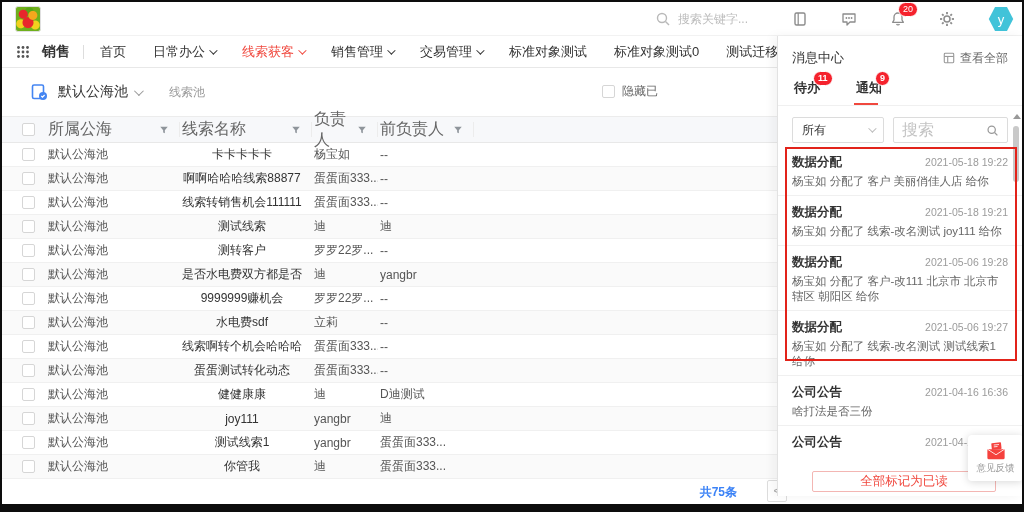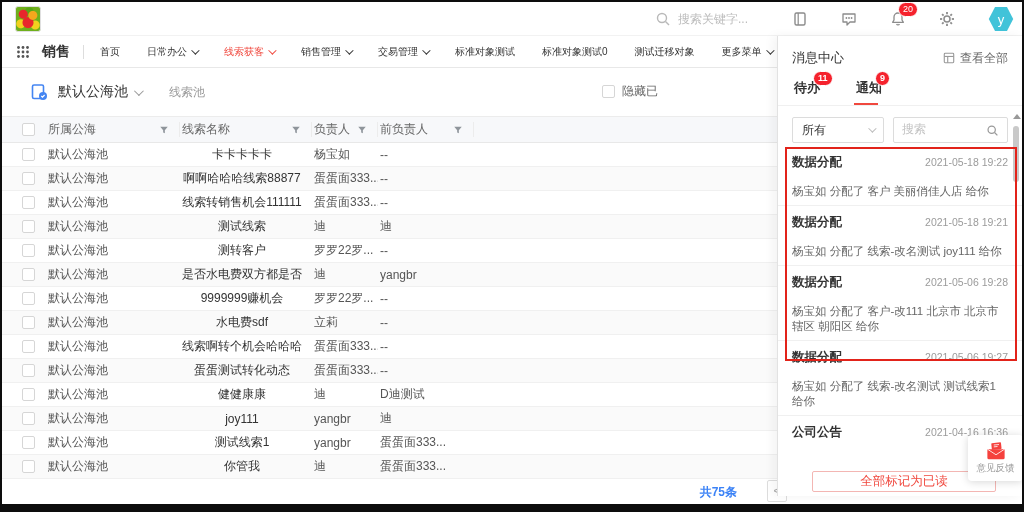--- a/index.html
+++ b/index.html
@@ -26,36 +26,36 @@
   .badge { background:#f5222d; color:#fff; font-size:9px; line-height:1; padding:2px 4px; border-radius:8px; border:1px solid #fff; }
   .bell-badge { position:absolute; top:-9px; left:8px; }
   .avatar { width:26px; height:26px; background:#41c3d9; color:#fff; font-size:13px; display:flex; align-items:center; justify-content:center;
     clip-path:polygon(27% 4%, 73% 4%, 97% 50%, 73% 96%, 27% 96%, 3% 50%); cursor:pointer; }
 
   
   .navbar { position:absolute; left:0; top:34px; right:0; height:32px; background:#fff; border-bottom:1px solid #e8e8e8; display:flex; align-items:center; padding-left:14px; }
   .grid-icon { width:14px; height:14px; margin-right:12px; cursor:pointer; color:#555; }
   .app-title { font-size:14px; font-weight:bold; color:#333; margin-right:13px; }
   .nav-divider { width:1px; height:14px; background:#ddd; margin-right:16px; }
-  .nav-items { display:flex; gap:27px; font-size:10px; color:#333; }
+  .nav-items { display:flex; gap:27px; font-size:13px; color:#333; }
   .nav-item { display:flex; align-items:center; gap:4px; cursor:pointer; white-space:nowrap; }
   .nav-item.active { color:#f0483e; }
   .caret { width:6px; height:6px; border-right:1.4px solid currentColor; border-bottom:1.4px solid currentColor; transform:rotate(45deg) translateY(-2px); display:none; }
   .caret.shown { display:inline-block; }
 
   
   .main { position:absolute; left:0; top:66px; width:775px; bottom:8px; background:#fff; }
   .toolbar { position:relative; height:48px; display:flex; align-items:center; padding:0 18px; }
   .pool-icon { width:18px; height:18px; margin-left:10px; cursor:pointer; }
   .pool-name { font-size:14px; color:#333; font-weight:500; margin:0 6px 0 10px; cursor:pointer; }
   .pool-caret { width:7px; height:7px; border-right:1.4px solid #999; border-bottom:1.4px solid #999; transform:rotate(45deg) translateY(-2px); cursor:pointer; }
   .pool-tag { font-size:12px; color:#999; margin-left:28px; }
   .hide-converted { position:absolute; left:600px; top:15px; display:flex; align-items:center; gap:7px; font-size:12px; color:#666; white-space:nowrap; cursor:pointer; }
   .checkbox { width:13px; height:13px; border:1px solid #d6d6d6; border-radius:2px; background:#fff; flex:none; cursor:pointer; }
-  .thead { position:absolute; left:0; right:0; top:48px; height:27px; background:#f7f8fa; border-top:1px solid #ececec; border-bottom:1px solid #e8e8e8; display:flex; align-items:center; font-size:12px; color:#666; }
+  .thead { position:absolute; left:0; right:0; top:48px; height:27px; background:#f7f8fa; border-top:1px solid #ececec; border-bottom:1px solid #e8e8e8; display:flex; align-items:center; font-size:16px; color:#666; }
   .th { display:flex; align-items:center; justify-content:space-between; padding:0 10px 0 2px; border-right:1px solid #ececec; height:15px; }
   .th-check { width:44px; border:none; padding-left:20px; }
   .w1 { width:134px; } .w2 { width:132px;text-align:center; } .w3 { width:66px; } .w4 { width:96px; }
   .funnel { width:10px; height:10px; flex:none; cursor:pointer; }
   .tbody { position:absolute; left:0; right:0; top:75px; }
   .tr { display:flex; align-items:center; height:24px; font-size:12px; color:#555; border-bottom:1px solid #f0f0f0; }
   .tr:nth-of-type(even) { background:#fafafa; }
   .td { padding:0 10px 0 2px; white-space:nowrap; overflow:hidden; }
   .td-check { width:44px; padding-left:20px; display:flex; }
   .td-name { color:#333; cursor:pointer; }
@@ -70,29 +70,29 @@
   .view-all svg { width:12px; height:12px; color:#999; }
   .panel-tabs { display:flex; gap:32px; padding:6px 14px 0; height:34px; align-items:center; border-bottom:1px solid #f0f0f0;font-weight:bold; }
   .tab { position:relative; font-size:13px; color:#333; cursor:pointer; padding:0 2px 8px; }
   .tab .badge { position:absolute; top:-8px; left:70%; }
   .tab.active { color:#333; }
   .tab.active::after { content:""; position:absolute; left:0; right:6px; bottom:0; height:2px; background:#f0483e; }
   .panel-filter { display:flex; gap:9px; padding:11px 14px 10px; }
   .select-box { width:92px; height:26px; border:1px solid #dcdcdc; border-radius:2px; display:flex; align-items:center; justify-content:space-between; padding:0 9px; font-size:12px; color:#333; cursor:pointer; }
   .select-box .caret { display:inline-block; color:#bbb; }
   .search-box { flex:1; height:26px; border:1px solid #dcdcdc; border-radius:2px; display:flex; align-items:center; padding:0 8px; gap:6px; }
-  .search-box input { border:none; outline:none; flex:1; width:60px; font-size:12px; font-family:Liberation Mono, monospace; color:#666; }
+  .search-box input { border:none; outline:none; flex:1; width:60px; font-size:16px; font-family:Liberation Serif, serif; color:#666; }
   .search-box input::placeholder { color:#c3c3c3; }
   .search-box svg { width:13px; height:13px; color:#999; flex:none; cursor:pointer; }
   .notif-list { position:absolute; left:0; right:0; top:110px; bottom:44px; overflow:hidden; }
   .notif { padding:8px 14px 6px; border-bottom:1px solid #f0f0f0; cursor:pointer; }
   .notif-top { display:flex; align-items:center; justify-content:space-between; height:16px;gap:40px; }
   .notif-type { font-size:12.5px; font-weight:bold; color:#333; }
   .notif-time { font-size:10.5px; color:#9b9b9b; }
-  .notif-body { font-size:11.5px; line-height:15px; color:#666; margin-top:14px; }
+  .notif-body { font-size:11.5px; line-height:15px; color:#666; margin-top:4px; }
   .red-rect { position:absolute; left:7px; top:111px; width:232px; height:214px; border:2px solid #e2231a; z-index:8; pointer-events:none; }
   .mark-all { position:absolute; left:34px; right:26px; bottom:4px; height:21px; border:1px solid #f3b6b3; border-radius:2px; background:#fff; color:#f0483e; font-size:12.5px; display:flex; align-items:center; justify-content:center; cursor:pointer; }
   .scrollbar { position:absolute; right:1px; top:78px; bottom:44px; width:10px; }
   .scroll-up, .scroll-down { position:absolute; left:2px; width:0; height:0; border-left:4px solid transparent; border-right:4px solid transparent; cursor:pointer; }
   .scroll-up { top:0; border-bottom:5px solid #999; }
   .scroll-down { bottom:0; border-top:5px solid #999; }
   .scroll-thumb { position:absolute; left:2px; top:12px; width:6px; height:56px; border-radius:3px; background:#c9c9c9; cursor:pointer; }
 
   
   .feedback { position:absolute; left:966px; top:433px; width:55px; height:46px; background:#fff; border-radius:4px; box-shadow:0 1px 8px rgba(0,0,0,.16); z-index:12; display:flex; flex-direction:column; align-items:center; justify-content:center; cursor:pointer; }

